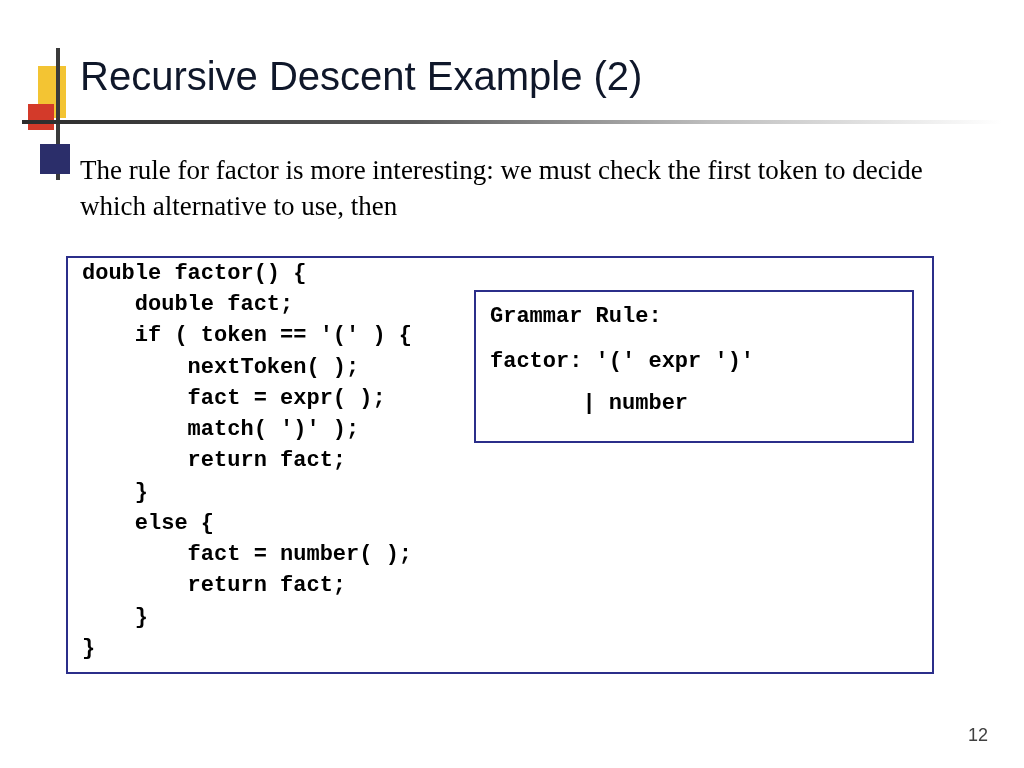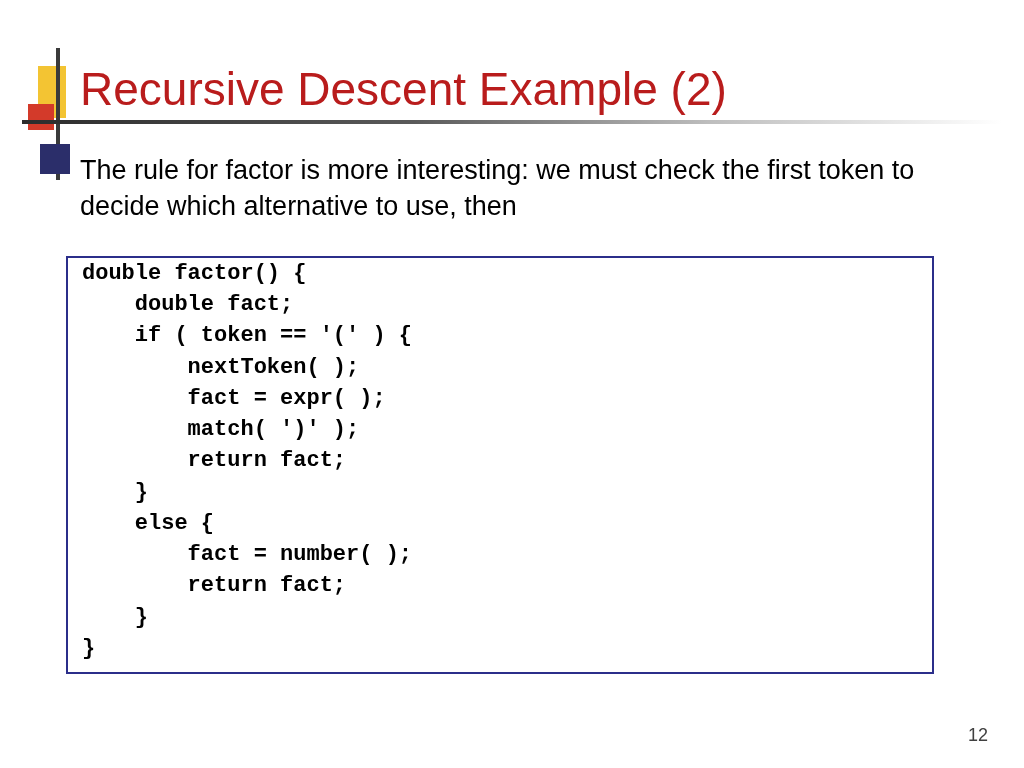--- a/index.html
+++ b/index.html
@@ -48,34 +48,35 @@
   .hline {
     position: absolute;
     left: 22px; top: 120px;
     height: 4px; width: 980px;
     background: linear-gradient(to right, #2c2c2c 0%, #5a5a5a 40%, #bdbdbd 70%, #ffffff 100%);
   }
 
   .title {
     position: absolute;
     left: 80px;
-    top: 62px;
-    font-size: 46px;
-    color: #b91c1c;
+    top: 54px;
+    font-size: 40px;
+    color: #0f172a;
     font-weight: 400;
   }
 
   .body-text {
     position: absolute;
     left: 80px;
     top: 152px;
     width: 880px;
     font-size: 27px;
     color: #000000;
     line-height: 1.35;
+    font-family: Liberation Serif, serif;
   }
 
   .code-box {
     position: absolute;
     left: 66px;
     top: 256px;
     width: 868px;
     height: 418px;
     border: 2px solid #2b2e8a;
     box-sizing: border-box;
@@ -147,16 +148,21 @@
         match( ')' );
         return fact;
     }
     else {
         fact = number( );
         return fact;
     }
 }</div>
   </div>
 
+  <div class="grammar-box">
+    <div class="grammar-title">Grammar Rule:</div>
+    <div class="grammar-line">factor: '(' expr ')'</div>
+    <div class="grammar-line">       | number</div>
+  </div>
 
   <div class="page-num">12</div>
 
 </div>
 
 </body></html>

